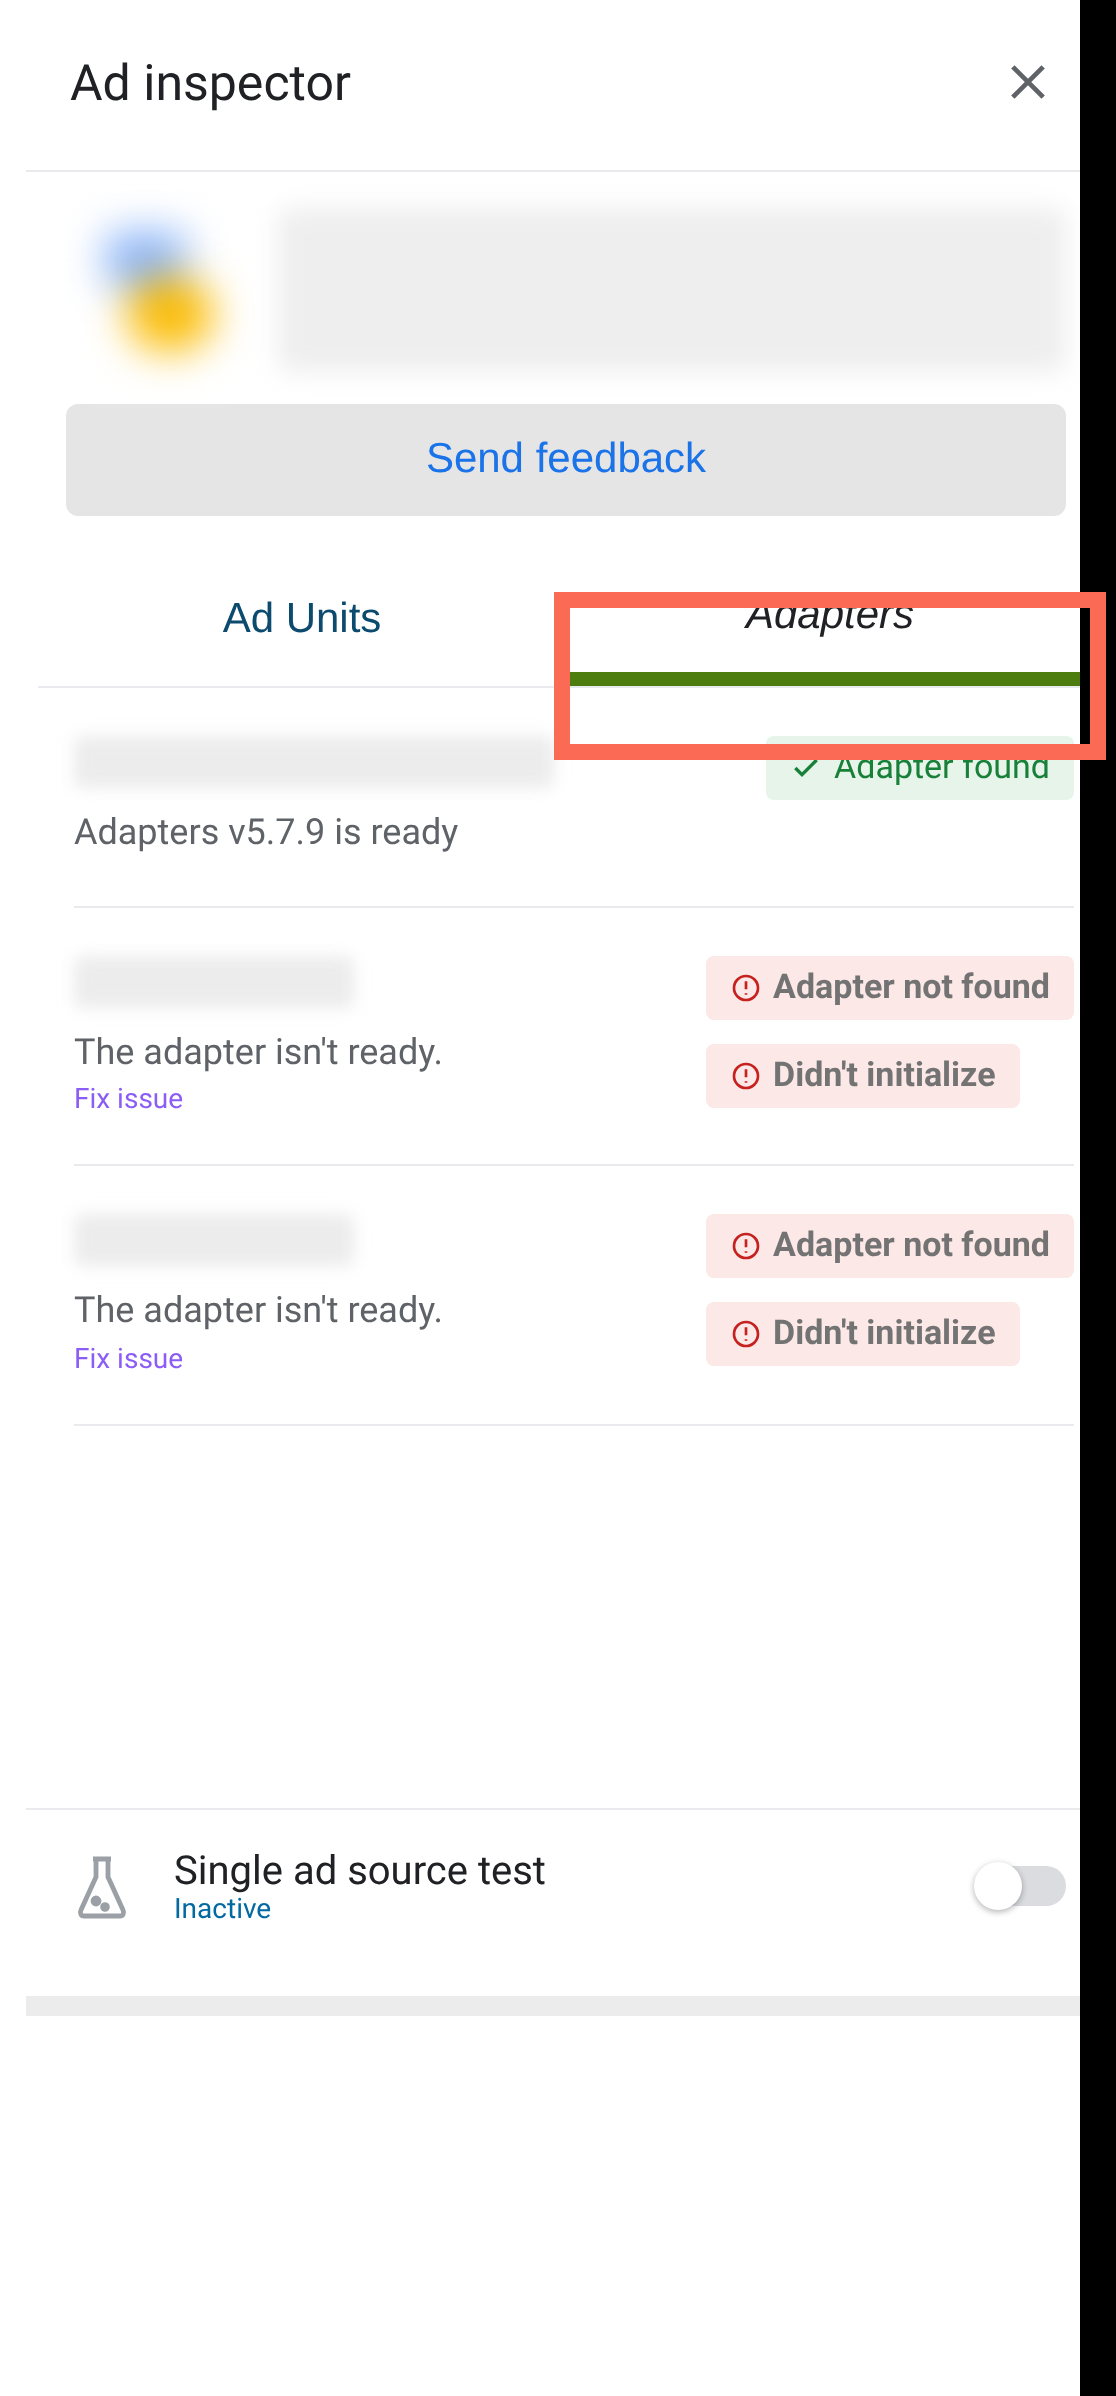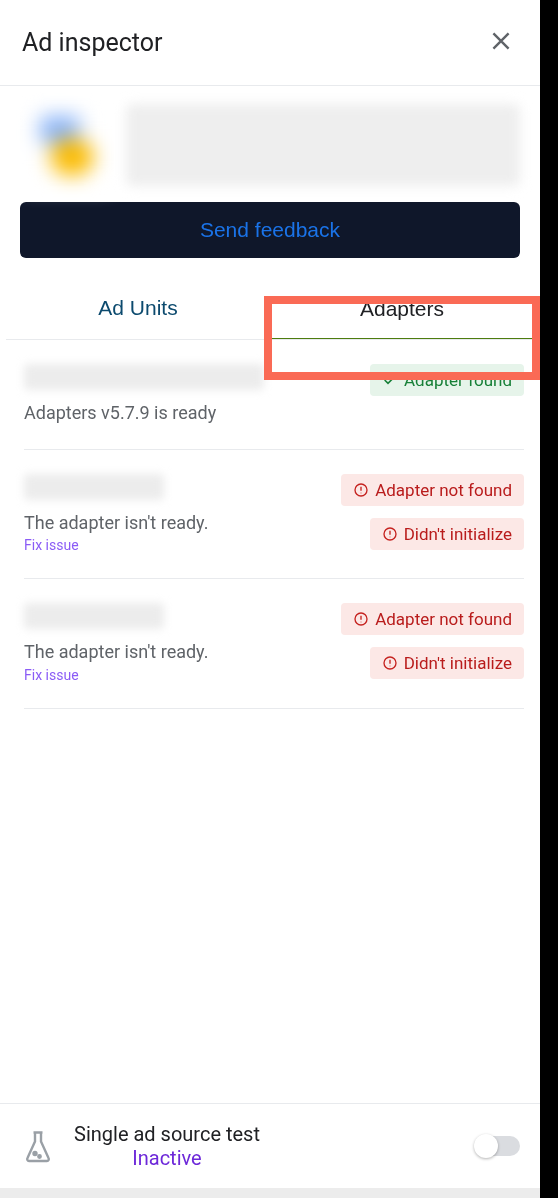--- a/index.html
+++ b/index.html
@@ -6,23 +6,24 @@
   body {
     font-family: 'Google Sans', Roboto, Arial, sans-serif;
     background: #fff;
     width: 558px;
     height: 1198px;
     position: relative;
     overflow: hidden;
   }
   .screen {
     width: 540px;
-    height: 1198px;
-    background: #fff;
-    position: relative;
+    height: 1008px;
+    background: #fff;
+    position: relative;
+    margin-left: 13px;
   }
   .rightbar {
     position: absolute;
     top: 0; right: 0;
     width: 18px; height: 1198px;
     background: #000;
   }
   .header {
     display: flex;
     align-items: center;
@@ -80,21 +81,21 @@
   }
   .info-text {
     flex: 1;
     background: #eee;
     border-radius: 6px;
     filter: blur(6px);
     min-height: 72px;
   }
   .feedback-btn {
     width: 100%;
-    background: #0f172a;
+    background: #e5e5e5;
     border: none;
     border-radius: 6px;
     padding: 16px;
     font-size: 21px;
     color: #1a73e8;
     font-weight: 500;
     cursor: pointer;
     margin-top: 4px;
     margin-bottom: 20px;
   }
@@ -113,21 +114,22 @@
     cursor: pointer;
     border-bottom: 3px solid transparent;
     background: none;
     border-top: none;
     border-left: none;
     border-right: none;
   }
   .tab.active {
     color: #202124;
     font-weight: 500;
-    border-bottom: 1px solid #4d7c0f;
+    border-bottom: 7px solid #4d7c0f;
+    font-style: italic;
   }
   .highlight-box {
     position: absolute;
     border: 8px solid #fa6a55;
     pointer-events: none;
     left: 264px;
     top: 296px;
     width: 276px;
     height: 84px;
     z-index: 10;
@@ -163,63 +165,63 @@
   .fix-link {
     color: #8b5cf6;
     font-size: 14px;
     cursor: pointer;
     margin-top: 2px;
     display: inline-block;
   }
   .badges {
     display: flex;
     flex-direction: column;
-    align-items: flex-end;
+    align-items: flex-start;
     gap: 12px;
   }
   .badge {
     display: inline-flex;
     align-items: center;
     gap: 6px;
     padding: 6px 12px;
     border-radius: 4px;
     font-size: 17px;
     white-space: nowrap;
   }
   .badge.ok {
     background: #e6f4ea;
     color: #188038;
   }
   .badge.err {
     background: #fce8e6;
-    color: #b91c1c;
+    color: #737373;
+    font-weight: bold;
   }
   .footer {
     position: absolute;
-    bottom: 10px;
+    bottom: 27px;
     left: 0;
     width: 540px;
     border-top: 1px solid #e8eaed;
     padding: 18px 20px 18px 20px;
     display: flex;
     align-items: center;
     gap: 18px;
     background: #fff;
   }
   .footer .beaker {
     color: #9aa0a6;
   }
   .footer-text .title {
     font-size: 20px;
     color: #202124;
   }
   .footer-text .sub {
-    font-size: 20px;
-    color: #6d28d9;
-    text-align: center;
+    font-size: 14px;
+    color: #0369a1;
   }
   .toggle {
     margin-left: auto;
     width: 44px;
     height: 20px;
     background: #dadce0;
     border-radius: 10px;
     position: relative;
     cursor: pointer;
   }

